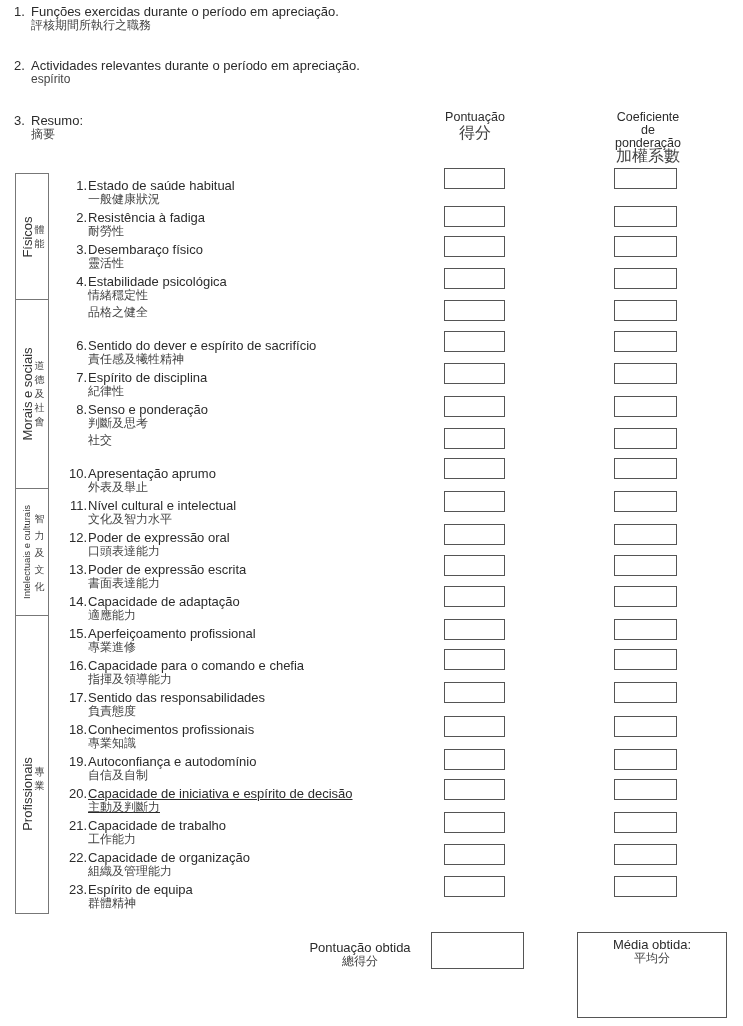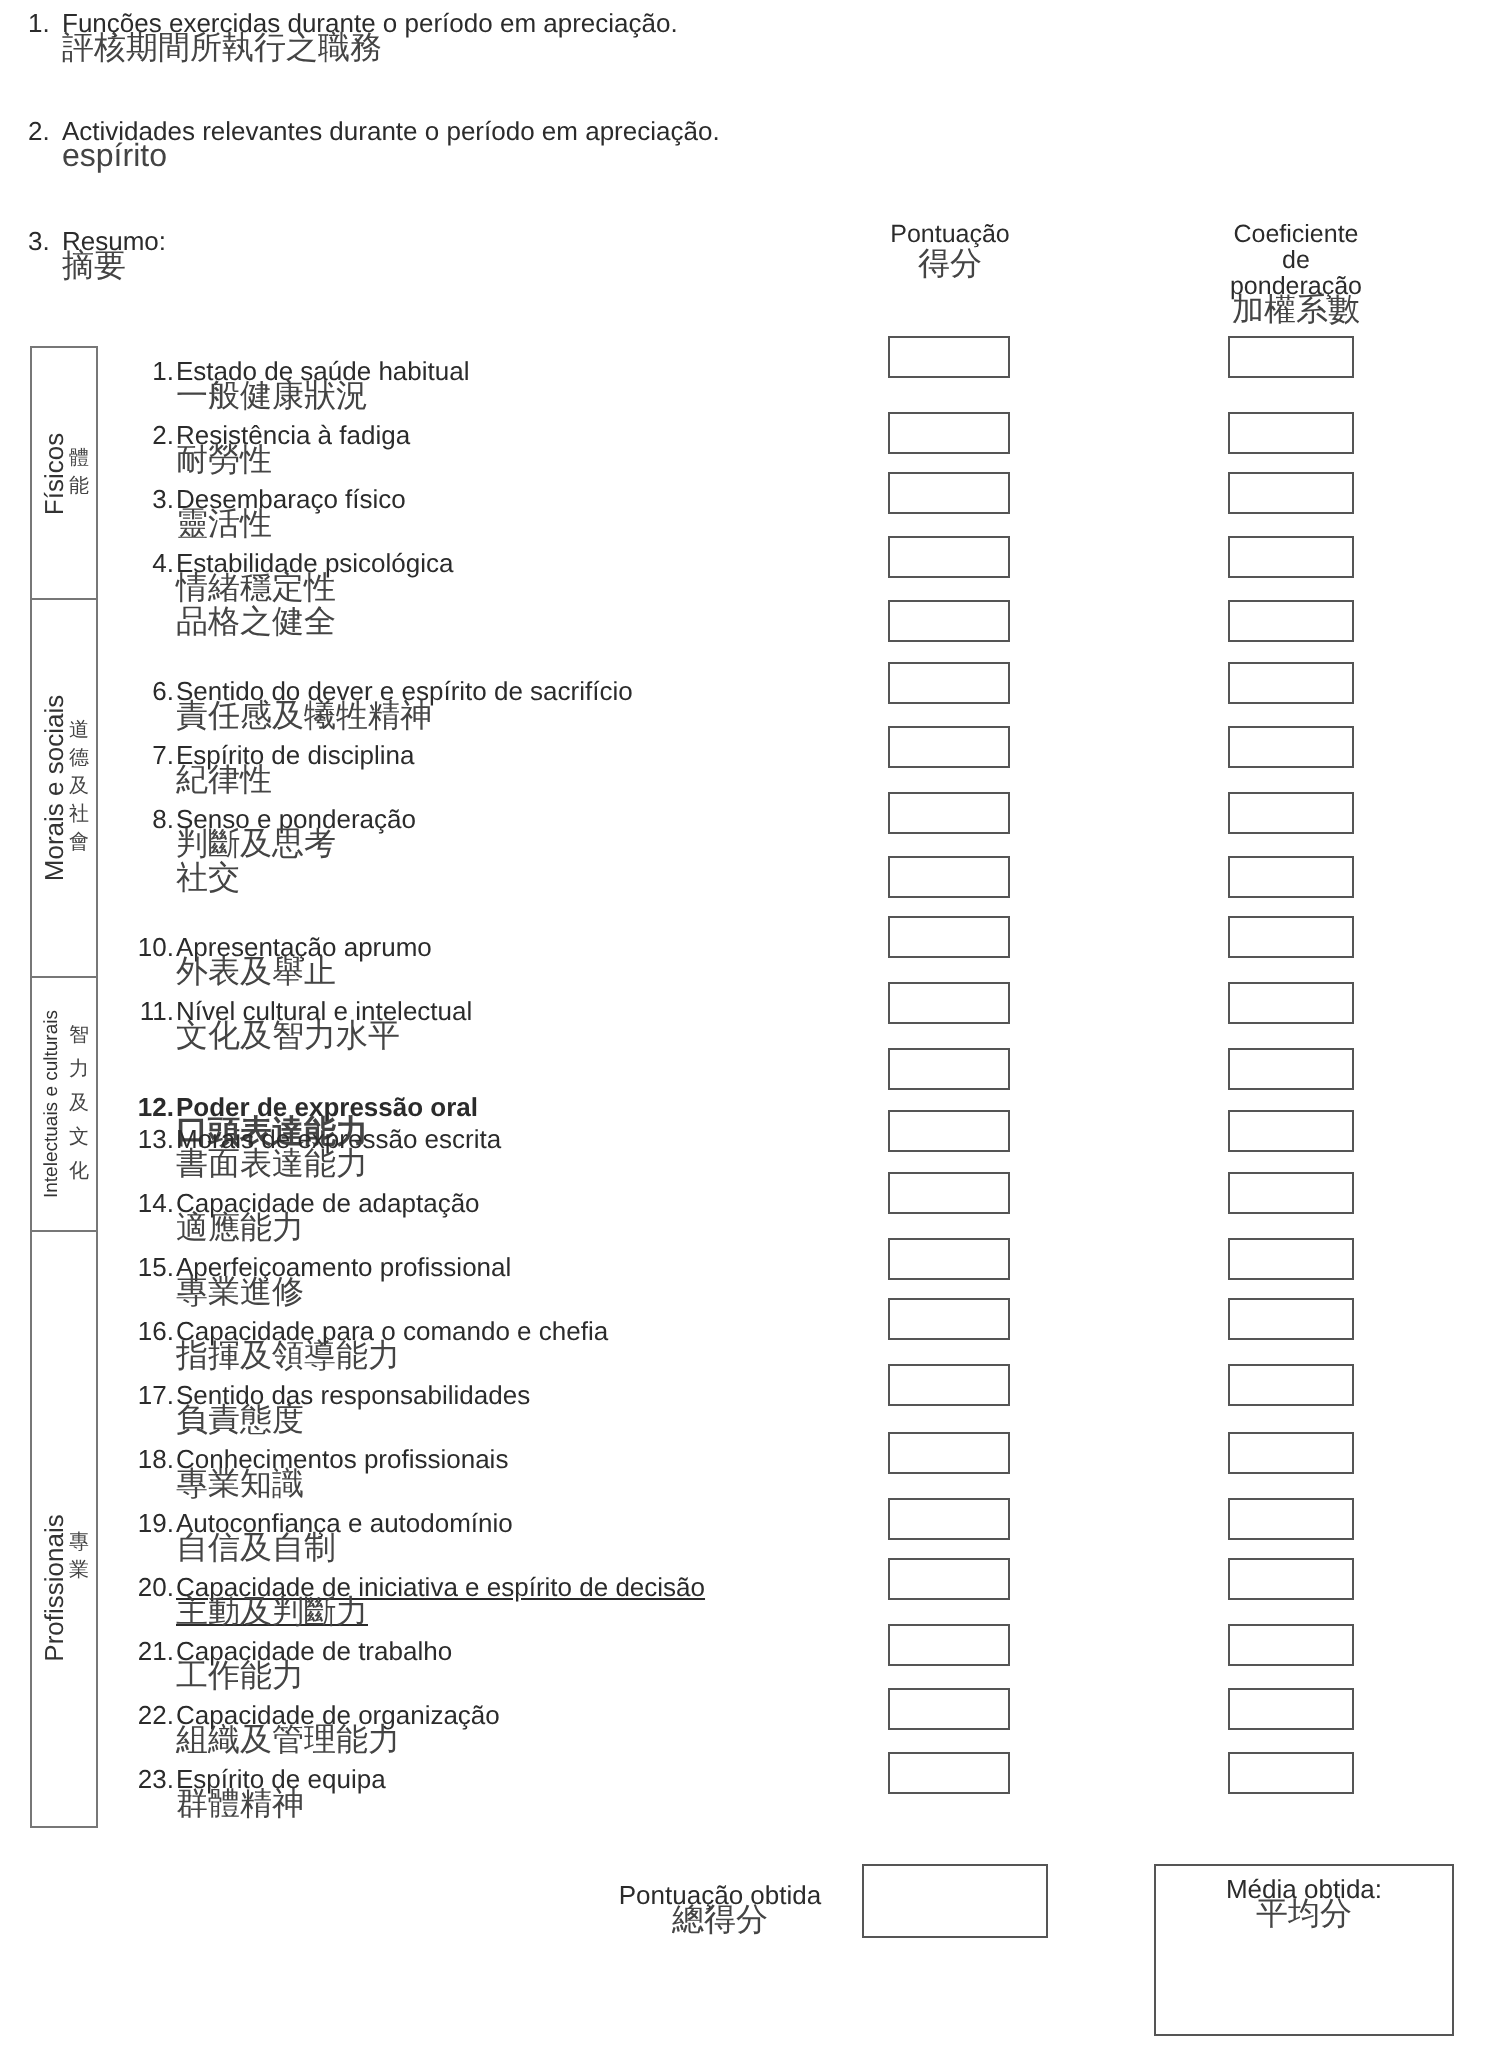--- a/index.html
+++ b/index.html
@@ -1,20 +1,20 @@
 <!DOCTYPE html>
 <html><head>
 <meta charset="utf-8">
 <style>
   html, body { margin: 0; padding: 0; background: #ffffff; }
   body { width: 743px; height: 1026px; position: relative; overflow: hidden;
          font-family: "Liberation Sans", "DejaVu Sans", sans-serif; color: #2a2a2a; }
   .abs { position: absolute; }
   .pt { font-size: 13px; line-height: 15px; color: #2b2b2b; }
-  .zh { font-size: 16px; line-height: 12px; color: #444; }
+  .zh { font-size: 12px; line-height: 12px; color: #444; }
   .sec { left: 14px; }
   .sec .num { display: inline-block; width: 17px; }
   .sec .zh { margin-left: 17px; }
   .colhead { text-align: center; font-size: 12.5px; line-height: 13px; color: #2b2b2b; }
   .colhead .zh { font-size: 16px; }
   .box { position: absolute; width: 61px; height: 21px; border: 1px solid #555; background: #fff; box-sizing: border-box; }
   .cat { position: absolute; left: 15px; width: 34px; border-left: 1px solid #777; border-right: 1px solid #777; border-top: 1px solid #777; box-sizing: border-box; }
   .cat.last { border-bottom: 1px solid #777; }
   .cat-label { position: absolute; left: 50%; top: 50%; transform: translate(-50%,-50%) rotate(-90deg); white-space: nowrap; font-size: 13px; color: #333; }
   .cat-label.small { font-size: 9.5px; }
@@ -126,28 +126,28 @@
       <div class="zh">外表及舉止</div>
     </div>
     <div class="box" style="left: 444px; top: 458px;"></div>
     <div class="box" style="left: 614px; width: 63px; top: 458px;"></div>
     <div class="item" style="top: 498px;">
       <div class="pt"><span class="n">11.</span><span>Nível cultural e intelectual</span></div>
       <div class="zh">文化及智力水平</div>
     </div>
     <div class="box" style="left: 444px; top: 491px;"></div>
     <div class="box" style="left: 614px; width: 63px; top: 491px;"></div>
-    <div class="item" style="top: 546px; font-weight: bold;">
+    <div class="item" style="top: 530px;">
       <div class="pt"><span class="n">12.</span><span>Poder de expressão oral</span></div>
       <div class="zh">口頭表達能力</div>
     </div>
     <div class="box" style="left: 444px; top: 524px;"></div>
     <div class="box" style="left: 614px; width: 63px; top: 524px;"></div>
     <div class="item" style="top: 562px;">
-      <div class="pt"><span class="n">13.</span><span>Morais de expressão escrita</span></div>
+      <div class="pt"><span class="n">13.</span><span>Poder de expressão escrita</span></div>
       <div class="zh">書面表達能力</div>
     </div>
     <div class="box" style="left: 444px; top: 555px;"></div>
     <div class="box" style="left: 614px; width: 63px; top: 555px;"></div>
     <div class="item" style="top: 594px;">
       <div class="pt"><span class="n">14.</span><span>Capacidade de adaptação</span></div>
       <div class="zh">適應能力</div>
     </div>
     <div class="box" style="left: 444px; top: 586px;"></div>
     <div class="box" style="left: 614px; width: 63px; top: 586px;"></div>

